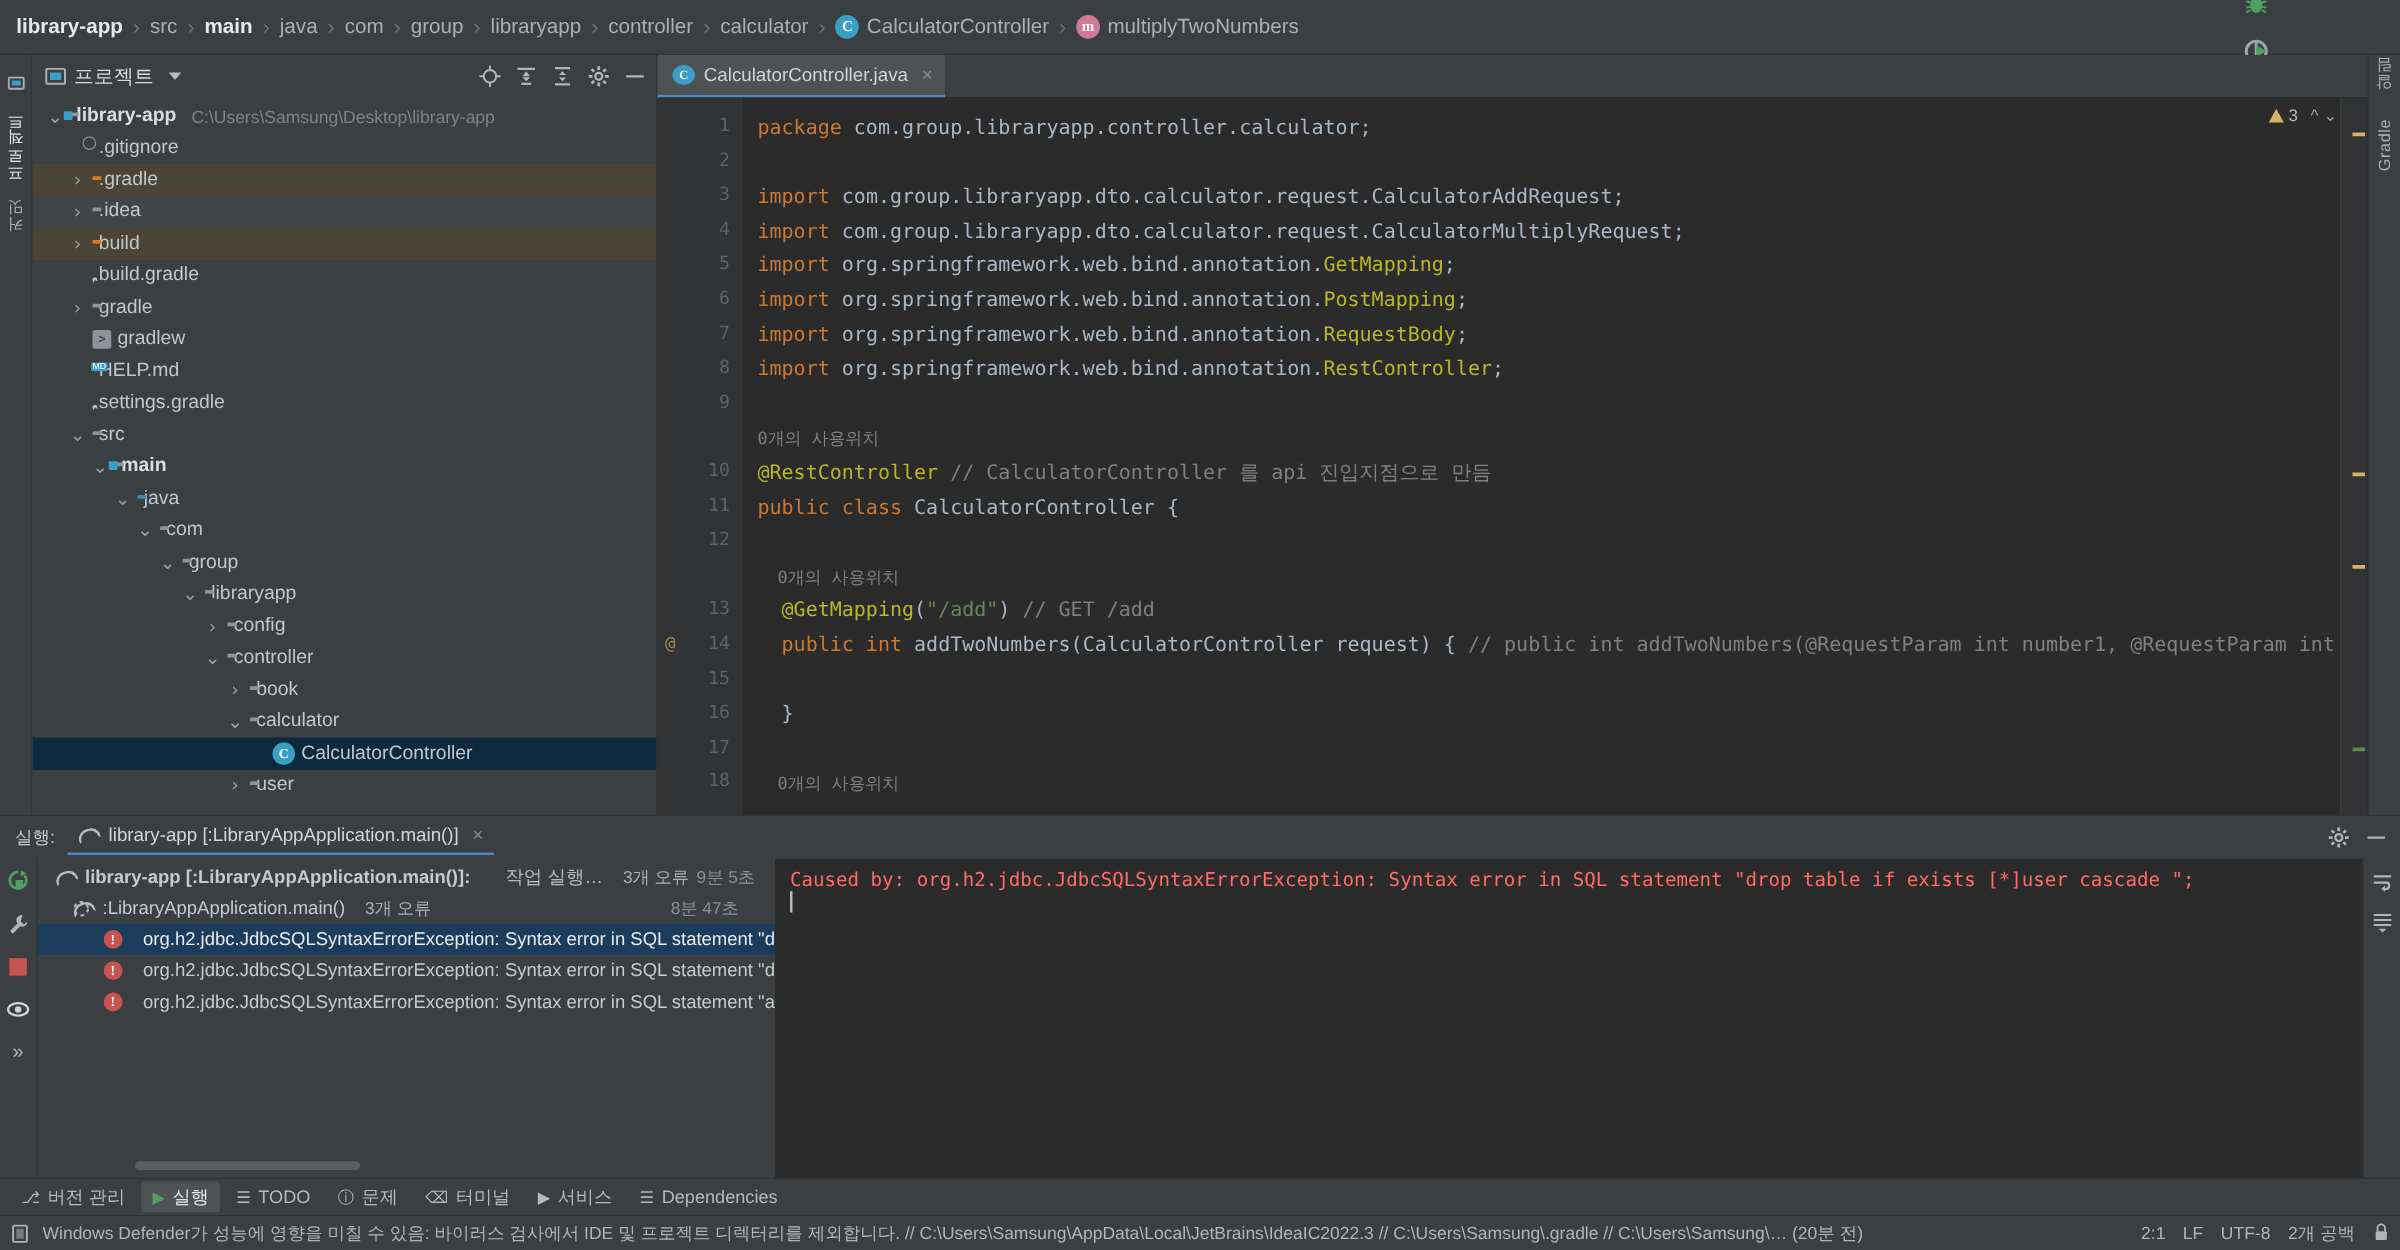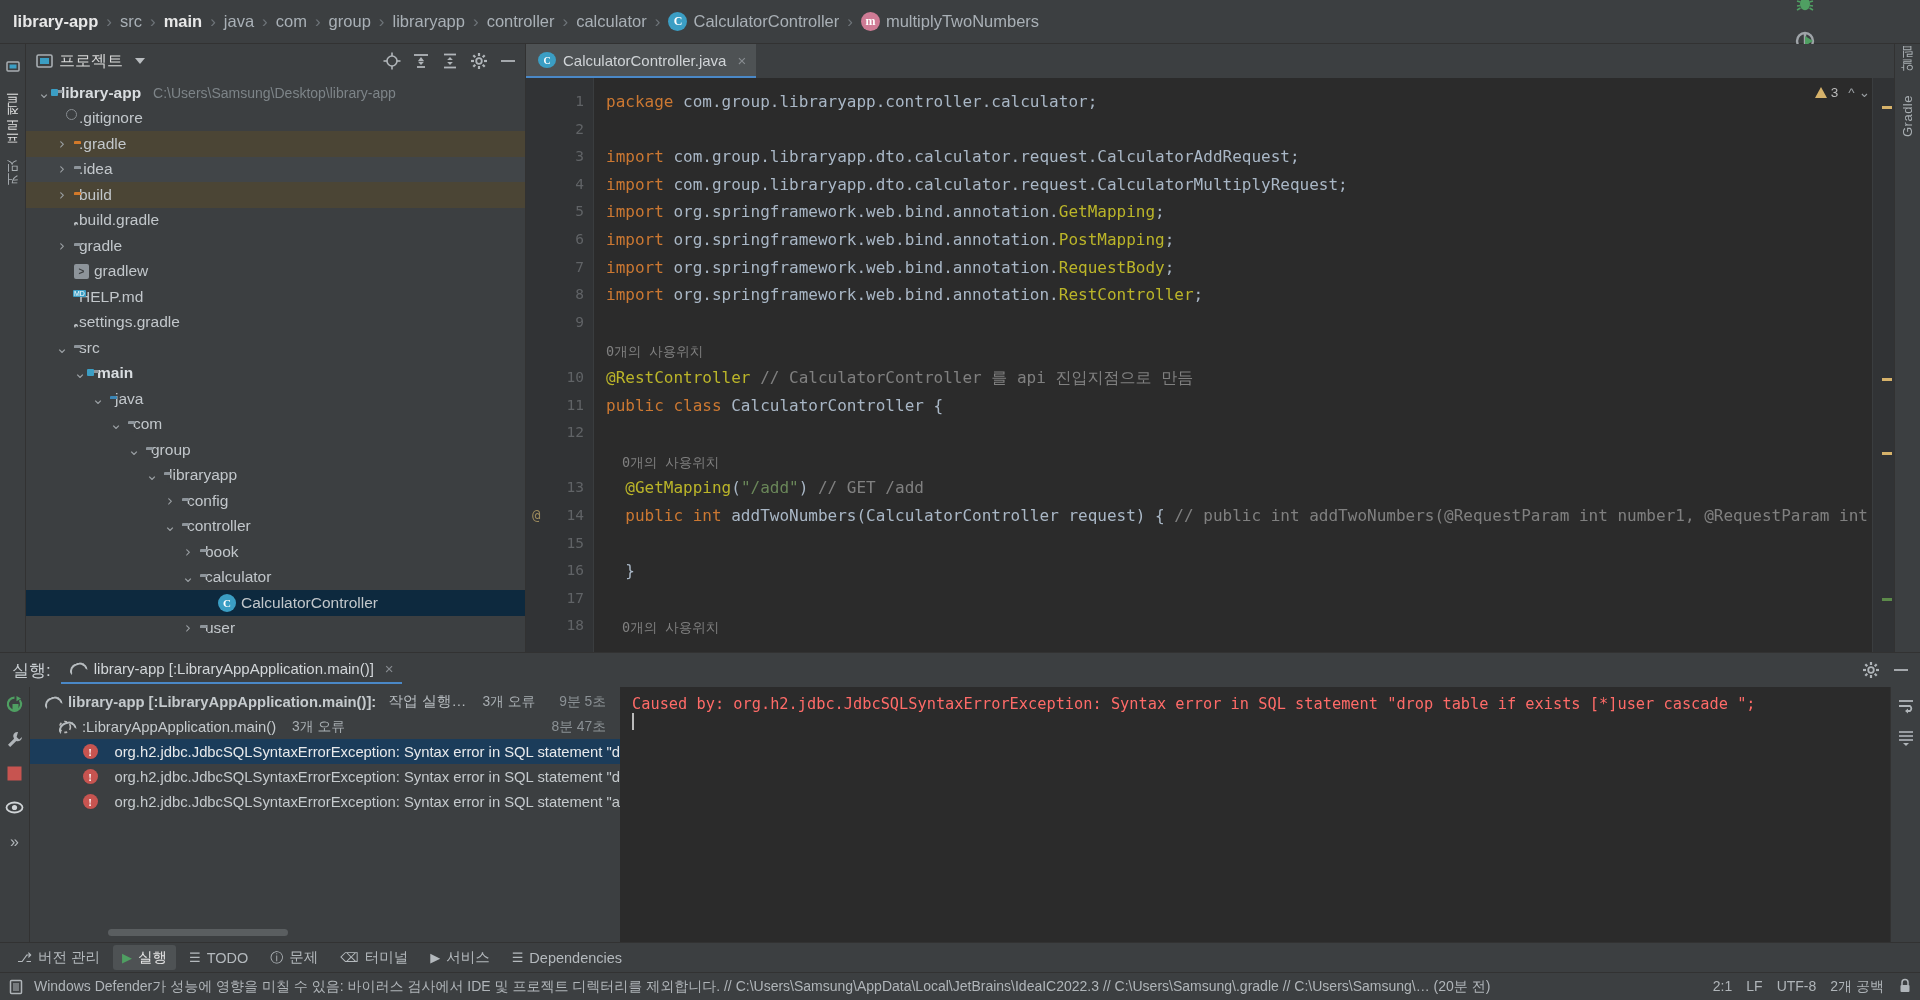--- a/index.html
+++ b/index.html
@@ -233,39 +233,39 @@
   }
 
   
   .runpanel {
     height: 290px; min-height: 290px; background: #3c3f41;
     display: flex; flex-direction: column; border-top: 1px solid #323232;
   }
   .run-header {
     height: 34px; display:flex; align-items:center; gap:10px; padding:0 10px 0 12px;
   }
-  .run-title { font-size: 17px; color:#c8cdd1; }
+  .run-title { font-size: 14px; color:#c8cdd1; }
   .run-tab {
     display:flex; align-items:center; gap:7px; padding:3px 8px 5px 8px;
     border-bottom:2px solid #4a88c7; font-size:15px; color:#d2d6d9;
   }
   .run-header-right { margin-left:auto; display:flex; align-items:center; gap:12px; }
 
   .run-body { flex:1; display:flex; min-height:0; }
   .run-side {
     width: 30px; background:#3c3f41; display:flex; flex-direction:column;
     align-items:center; padding-top:8px; gap:16px; border-right:1px solid #323232;
   }
   .run-tree {
     width: 590px; min-width:590px; background:#3c3f41; font-size:14.8px;
     padding-top:2px; overflow:hidden; position:relative;
   }
   .rrow { display:flex; align-items:center; height:25px; padding-left:8px; white-space:nowrap; gap:6px;justify-content:space-between; }
   .rrow.sel { background:#1b3c5a; }
-  .rtime { margin-left:auto; color:#8b9195; font-size:13.8px; padding-right:14px; }
+  .rtime { margin-left:auto; color:#8b9195; font-size:13.8px; padding-right:29px; }
   .rerr-ico {
     width:15px;height:15px;border-radius:50%;background:#c75450;color:#fff;
     font-size:11px;font-weight:bold;display:flex;align-items:center;justify-content:center;
     flex:0 0 15px; font-family:"Liberation Serif",serif;
   }
   .errcnt { color:#a8aeb2; font-size:13.8px; }
   .run-scroll {
     position:absolute; left:78px; bottom:6px; height:7px; width:180px;
     background:#5a5e60; border-radius:4px;
   }
@@ -783,21 +783,21 @@
         </span>
         <span style="color:#b0b5b9;font-size:16px">»</span>
       </div>
 
       <div class="run-tree" id="run-tree">
         <div class="run-scroll"></div>
       <div class="rrow">
             <span class="spacer" style="width: 0px;"></span>
             <span class="gradle-ico" style="width: 15px;"></span>
             <span style="color: rgb(197, 202, 205); font-weight: bold;">library-app [:LibraryAppApplication.main()]:</span>
-            <span style="margin-left: 6px; color: rgb(182, 187, 191);">작업 실행…</span>
+            <span style="margin-left: 22px; color: rgb(182, 187, 191);">작업 실행…</span>
             <span class="errcnt" style="margin-left: 10px;">3개 오류</span>
             <span class="rtime">9분 5초</span>
           </div>
           <div class="rrow">
             <span class="spacer" style="width: 14px;"></span>
             <span class="gradle-ico" style="width: 15px;">
               <svg width="14" height="14" viewBox="0 0 14 14">
                 <circle cx="7" cy="7" r="5.4" fill="none" stroke="#bbbbbb" stroke-width="1.6" stroke-dasharray="3 3"></circle>
               </svg>
             </span>

